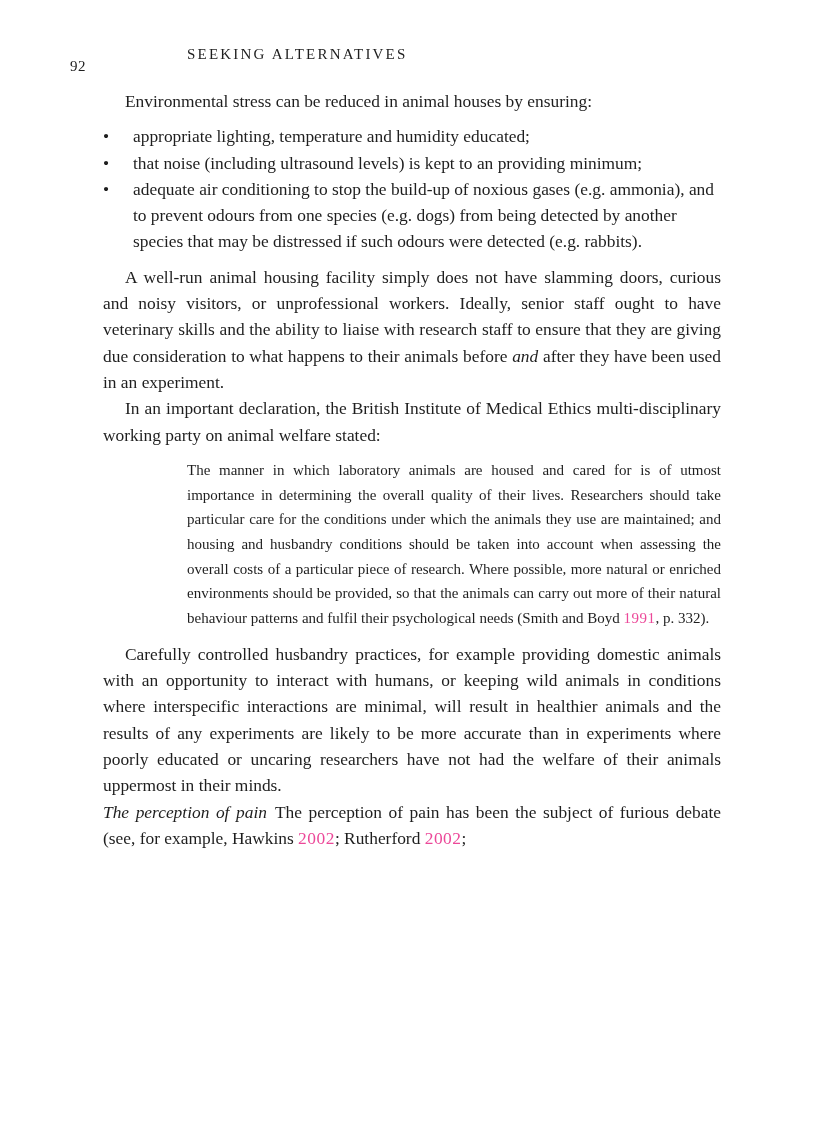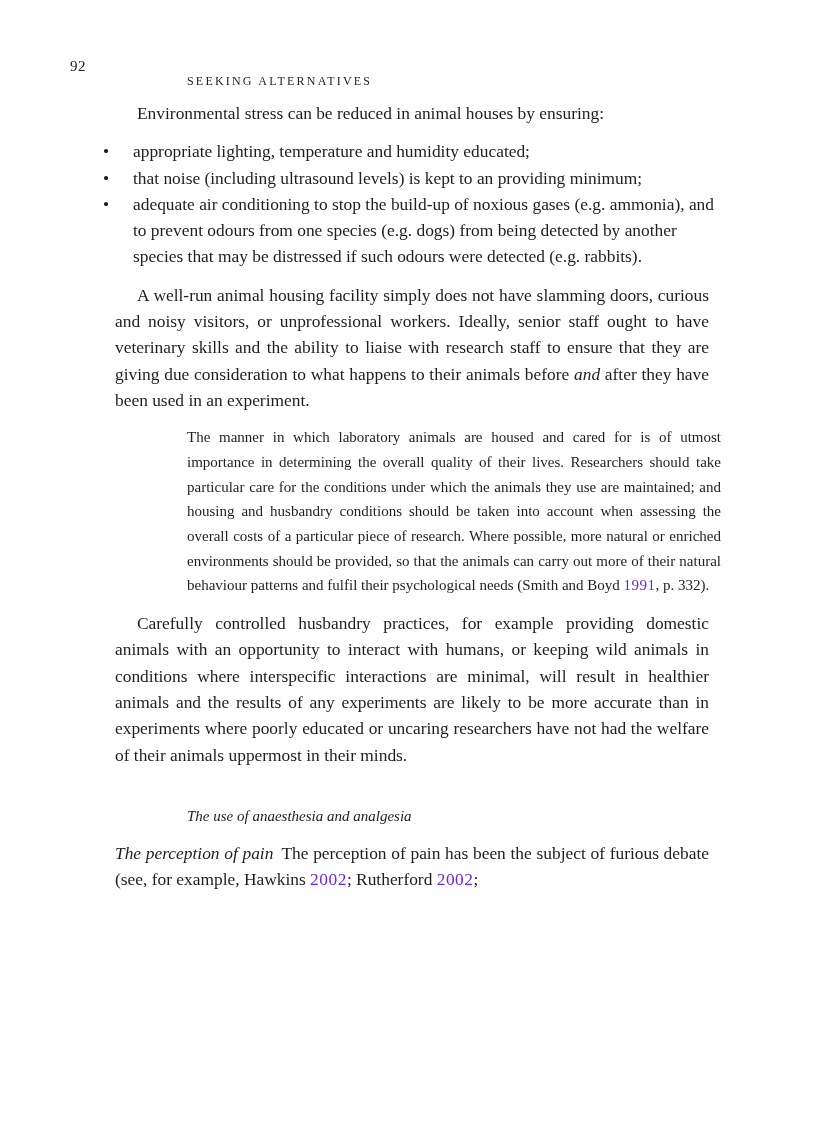--- a/index.html
+++ b/index.html
@@ -1,30 +1,30 @@
 <!DOCTYPE html>
 <html><head>
 <meta charset="utf-8">
 <style>
   html, body { margin: 0; padding: 0; background: #ffffff; }
   body { width: 816px; height: 1123px; position: relative; overflow: hidden;
          font-family: "Liberation Serif", "DejaVu Serif", serif; color: #1e1e1e; }
   .running-head { position: absolute; top: 44px; left: 70px; width: 660px; height: 22px; }
   .page-num { position: absolute; left: 0; top: 14px; font-size: 15px; letter-spacing: 0.5px; }
-  .head-title { position: absolute; left: 117px; top: 2px; font-size: 12px; letter-spacing: 2.2px;
-                text-transform: uppercase; font-variant: small-caps; margin-top: 28px; }
+  .head-title { position: absolute; left: 117px; top: 2px; font-size: 15px; letter-spacing: 2.2px;
+                text-transform: uppercase; font-variant: small-caps; }
   .body { position: absolute; left: 103px; top: 88px; width: 618px; font-size: 17.4px; line-height: 26.3px; }
-  p { margin: 12px; text-align: justify; }
+  p { margin: 0; text-align: justify; }
   p.indent { text-indent: 22px; }
   p.noindent-first { text-indent: 22px; text-align: left; }
   ul.bullets { list-style: none; margin: 9px 0 9px 0; padding: 0; }
   ul.bullets li { position: relative; padding-left: 30px; text-align: left; }
   ul.bullets li .bullet { position: absolute; left: 0; top: 0; }
   .quote { margin: 10px 0 10px 84px; font-size: 15px; line-height: 24.7px; text-align: justify; }
-  .ref { color: #6d28d9; letter-spacing: 0.5px; }
+  .ref { color: #ec4899; letter-spacing: 0.5px; }
   .subhead { margin: 36px 0 0 84px; font-style: italic; font-size: 15px; line-height: 24px; }
   .runin { font-style: italic; margin-right: 8px; }
   em { font-style: italic; }
 </style>
 </head>
 <body>
 
 <div class="running-head">
   <span class="page-num">92</span>
   <span class="head-title">seeking alternatives</span>
@@ -43,21 +43,21 @@
       <span>that noise (including ultrasound levels) is kept to an providing minimum;</span>
     </li>
     <li>
       <span class="bullet">•</span>
       <span>adequate air conditioning to stop the build-up of noxious gases (e.g. ammonia), and to prevent odours from one species (e.g. dogs) from being detected by another species that may be distressed if such odours were detected (e.g. rabbits).</span>
     </li>
   </ul>
 
   <p class="indent"><span>A well-run animal housing facility simply does not have slamming doors, curious and noisy visitors, or unprofessional workers. Ideally, senior staff ought to have veterinary skills and the ability to liaise with research staff to ensure that they are giving due consideration to what happens to their animals before </span><em>and</em><span> after they have been used in an experiment.</span></p>
 
+  <p class="indent">In an important declaration, the British Institute of Medical Ethics multi-disciplinary working party on animal welfare stated:</p>
 
   <p class="quote"><span>The manner in which laboratory animals are housed and cared for is of utmost importance in determining the overall quality of their lives. Researchers should take particular care for the conditions under which the animals they use are maintained; and housing and husbandry conditions should be taken into account when assessing the overall costs of a particular piece of research. Where possible, more natural or enriched environments should be provided, so that the animals can carry out more of their natural behaviour patterns and fulfil their psychological needs (Smith and Boyd </span><a class="ref">1991</a><span>, p. 332).</span></p>
 
   <p class="indent">Carefully controlled husbandry practices, for example providing domestic animals with an opportunity to interact with humans, or keeping wild animals in conditions where interspecific interactions are minimal, will result in healthier animals and the results of any experiments are likely to be more accurate than in experiments where poorly educated or uncaring researchers have not had the welfare of their animals uppermost in their minds.</p>
 
-  <div class="subhead">The use of anaesthesia and analgesia</div>
 
   <p><span class="runin">The perception of pain</span><span>The perception of pain has been the subject of furious debate (see, for example, Hawkins </span><a class="ref">2002</a><span>; Rutherford </span><a class="ref">2002</a><span>;</span></p>
 </div>
 
 </body></html>

